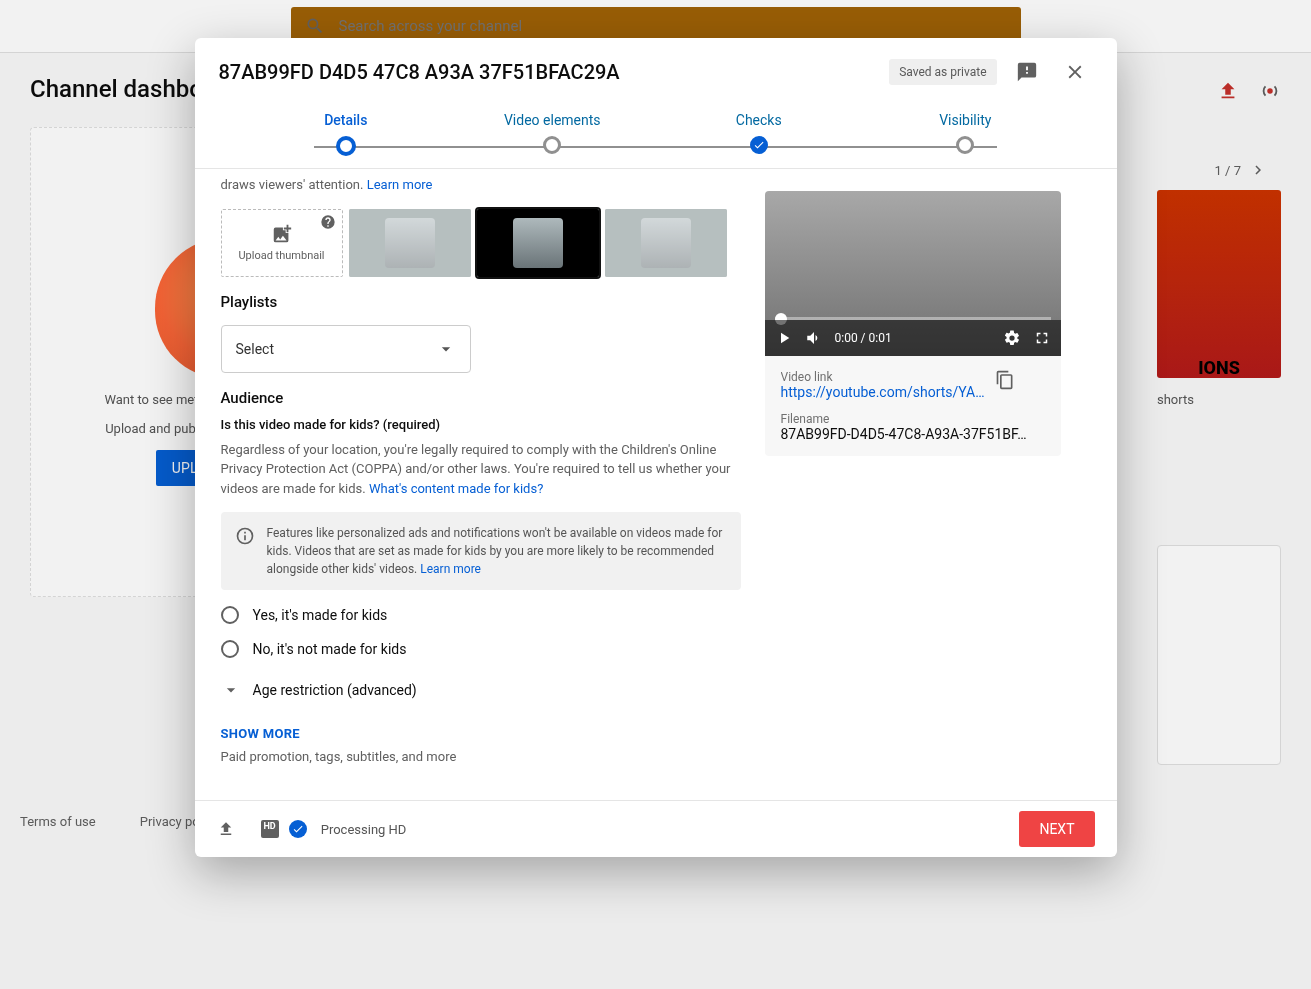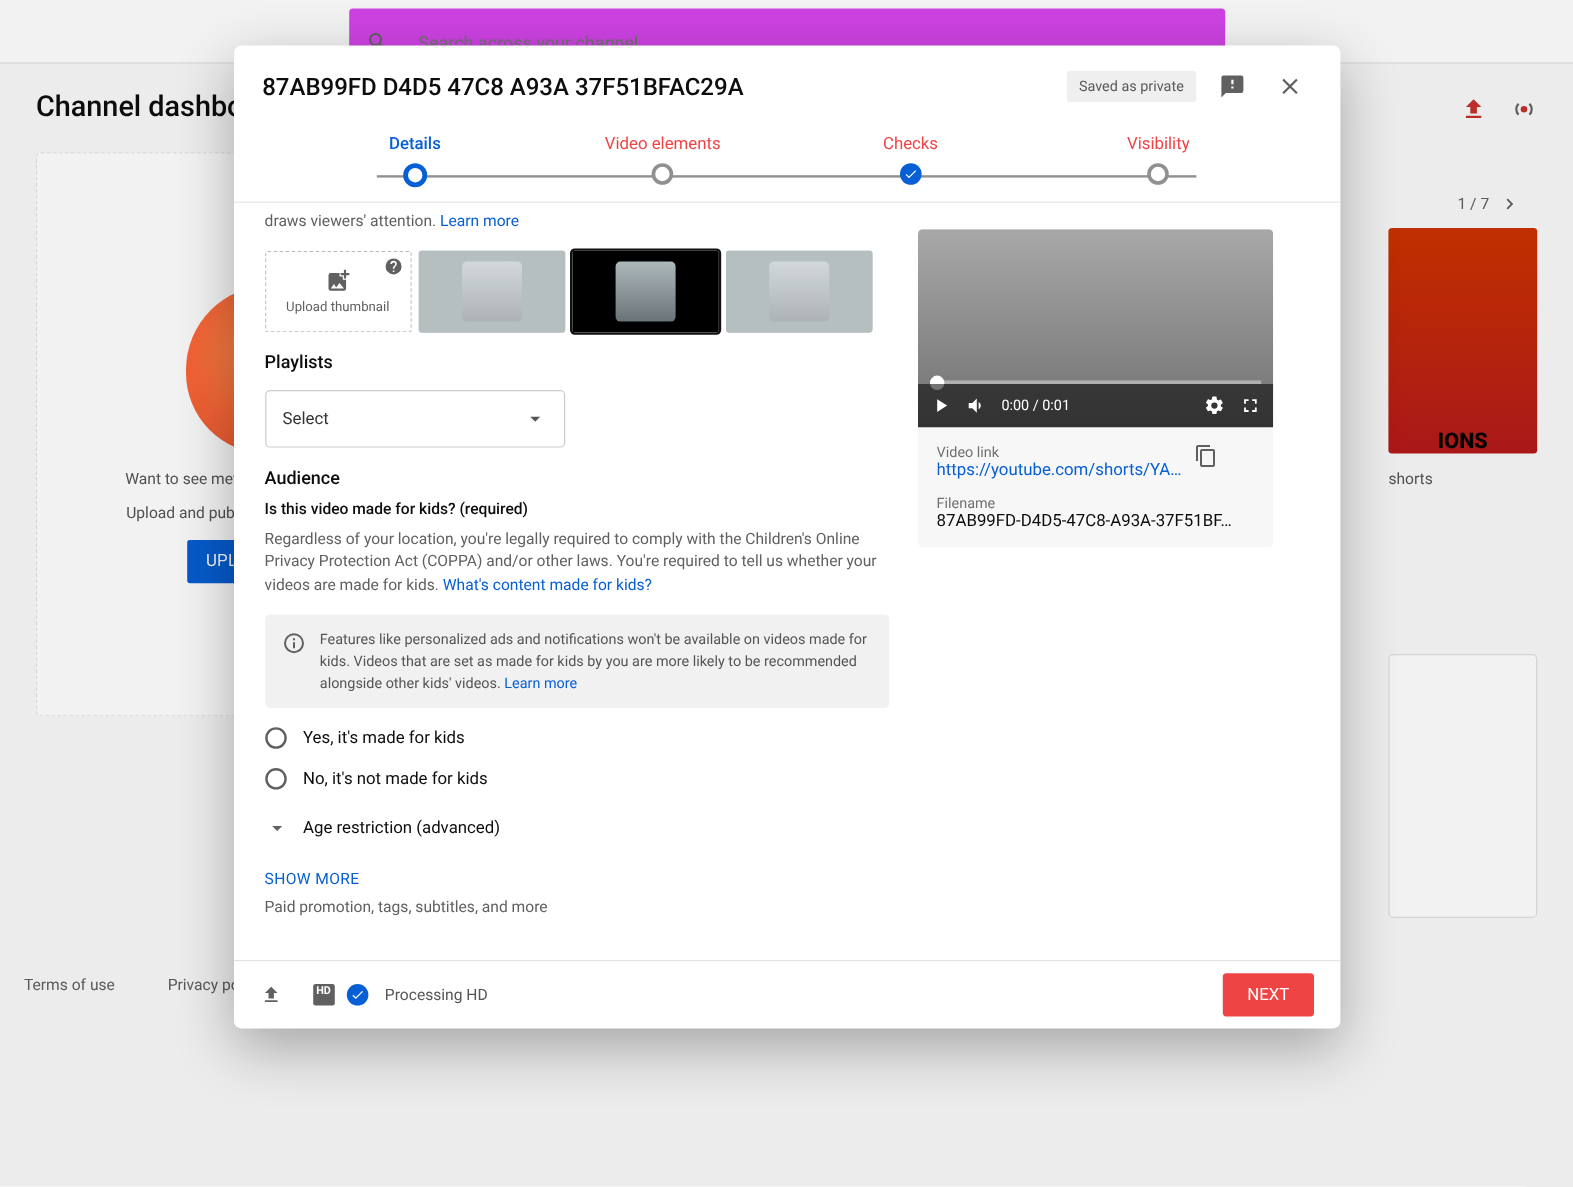--- a/index.html
+++ b/index.html
@@ -1,20 +1,20 @@
 <!DOCTYPE html>
 <html><head>
 <meta charset="utf-8">
 <style>
 * { margin: 0; padding: 0; box-sizing: border-box; font-family: Roboto, Arial, sans-serif; }
 body { background: #f9f9f9; color: #0d0d0d; overflow: hidden; position: relative; width: 1311px; height: 989px; }
 
 
 .top-bar { height: 53px; display: flex; align-items: center; justify-content: center; border-bottom: 1px solid #e0e0e0; background: #fff; }
-.search-wrap { width: 730px; height: 38px; background: #d946ef; border-radius: 3px; display: flex; align-items: flex-end; padding: 0 14px; gap: 24px; }
+.search-wrap { width: 730px; height: 38px; background: #a16207; border-radius: 3px; display: flex; align-items: center; padding: 0 14px; gap: 14px; }
 .search-wrap svg { fill: #666; }
 .search-wrap input { border: none; background: transparent; flex: 1; font-size: 15px; color: #222; outline: none; }
 .search-wrap input::placeholder { color: #777; }
 
 
 .page { padding: 22px 30px; }
 .page-title { font-size: 24px; font-weight: 500; color: #0d0d0d; }
 .dash-row { display: flex; gap: 24px; margin-top: 24px; }
 .dash-card { border: 1px solid #e0e0e0; border-radius: 4px; background: #fff; }
 .dash-card.left { width: 390px; height: 470px; display: flex; flex-direction: column; align-items: center; justify-content: center; padding: 20px; text-align: center; gap: 14px; border-style: dashed; }
@@ -37,21 +37,21 @@
 
 
 .m-header { display: flex; align-items: center; padding: 16px 24px; gap: 12px; }
 .m-header h2 { font-size: 20px; font-weight: 500; flex: 1; color: #0d0d0d; }
 .badge { background: #efefef; color: #5a5a5a; font-size: 12px; padding: 6px 10px; border-radius: 3px; }
 .icon-btn { width: 36px; height: 36px; display: flex; align-items: center; justify-content: center; cursor: pointer; border: none; background: transparent; border-radius: 50%; }
 .icon-btn svg { fill: #606060; width: 22px; height: 22px; }
 
 
 .stepper { display: flex; padding: 6px 48px 0; position: relative; border-bottom: 1px solid #e5e5e5; }
-.step { flex: 1; display: flex; flex-direction: column; align-items: center; gap: 8px; padding-bottom: 12px; font-size: 14px; color: #ef4444; position: relative; }
+.step { flex: 1; display: flex; flex-direction: column; align-items: center; gap: 8px; padding-bottom: 12px; font-size: 14px; color: #0369a1; position: relative; }
 .step.active { color: #065fd4; font-weight: 500; }
 .step .dot { width: 18px; height: 18px; border-radius: 50%; background: #fff; border: 3px solid #909090; z-index: 2; }
 .step.active .dot { border: 4px solid #065fd4; width: 20px; height: 20px; }
 .step.done .dot { background: #065fd4; border-color: #065fd4; display: flex; align-items: center; justify-content: center; }
 .step.done .dot svg { fill: #fff; width: 12px; height: 12px; }
 .step-line { position: absolute; height: 2px; background: #909090; top: 40px; left: 13%; right: 13%; z-index: 1; }
 
 
 .m-body { flex: 1; overflow-y: auto; padding: 0 26px; display: flex; gap: 24px; position: relative; }
 .m-body::-webkit-scrollbar { width: 10px; }
@@ -83,21 +83,21 @@
 .req { font-size: 13px; font-weight: 500; margin-top: 10px; }
 .info-box { background: #f1f1f1; border-radius: 4px; padding: 12px 14px; display: flex; gap: 12px; margin-top: 14px; font-size: 12px; color: #555; line-height: 1.5; }
 .info-box svg { flex: none; fill: #606060; margin-top: 2px; }
 
 .radio-row { display: flex; align-items: center; gap: 14px; margin-top: 16px; font-size: 14px; color: #0d0d0d; cursor: pointer; }
 .radio-row .rdot { width: 18px; height: 18px; border: 2px solid #606060; border-radius: 50%; }
 
 .age-row { display: flex; align-items: center; gap: 12px; margin-top: 22px; font-size: 14px; cursor: pointer; }
 .age-row svg { fill: #606060; }
 
-.show-more { margin-top: 26px; color: #065fd4; font-size: 13px; font-weight: 400; letter-spacing: 0.3px; cursor: pointer; }
+.show-more { margin-top: 26px; color: #065fd4; font-size: 13px; font-weight: 700; letter-spacing: 0.3px; cursor: pointer; }
 .sm-sub { font-size: 13px; color: #606060; margin-top: 8px; margin-bottom: 36px; }
 
 
 .vid-panel { background: #f7f7f7; border-radius: 4px; width: 296px; overflow: hidden; }
 .vid-preview { height: 165px; background: linear-gradient(#a8a8a8,#707070); position: relative; }
 .vid-controls { position: absolute; bottom: 0; left: 0; right: 0; height: 36px; background: rgba(0,0,0,0.55); display: flex; align-items: center; gap: 12px; padding: 0 10px; color: #fff; font-size: 12px; }
 .vid-controls svg { fill: #fff; width: 18px; height: 18px; cursor: pointer; }
 .vid-controls .spacer { flex: 1; }
 .progress { position: absolute; bottom: 36px; left: 10px; right: 10px; height: 3px; background: rgba(255,255,255,0.4); }
 .progress .dot { width: 12px; height: 12px; background: #fff; border-radius: 50%; position: absolute; left: 0; top: -4px; }

